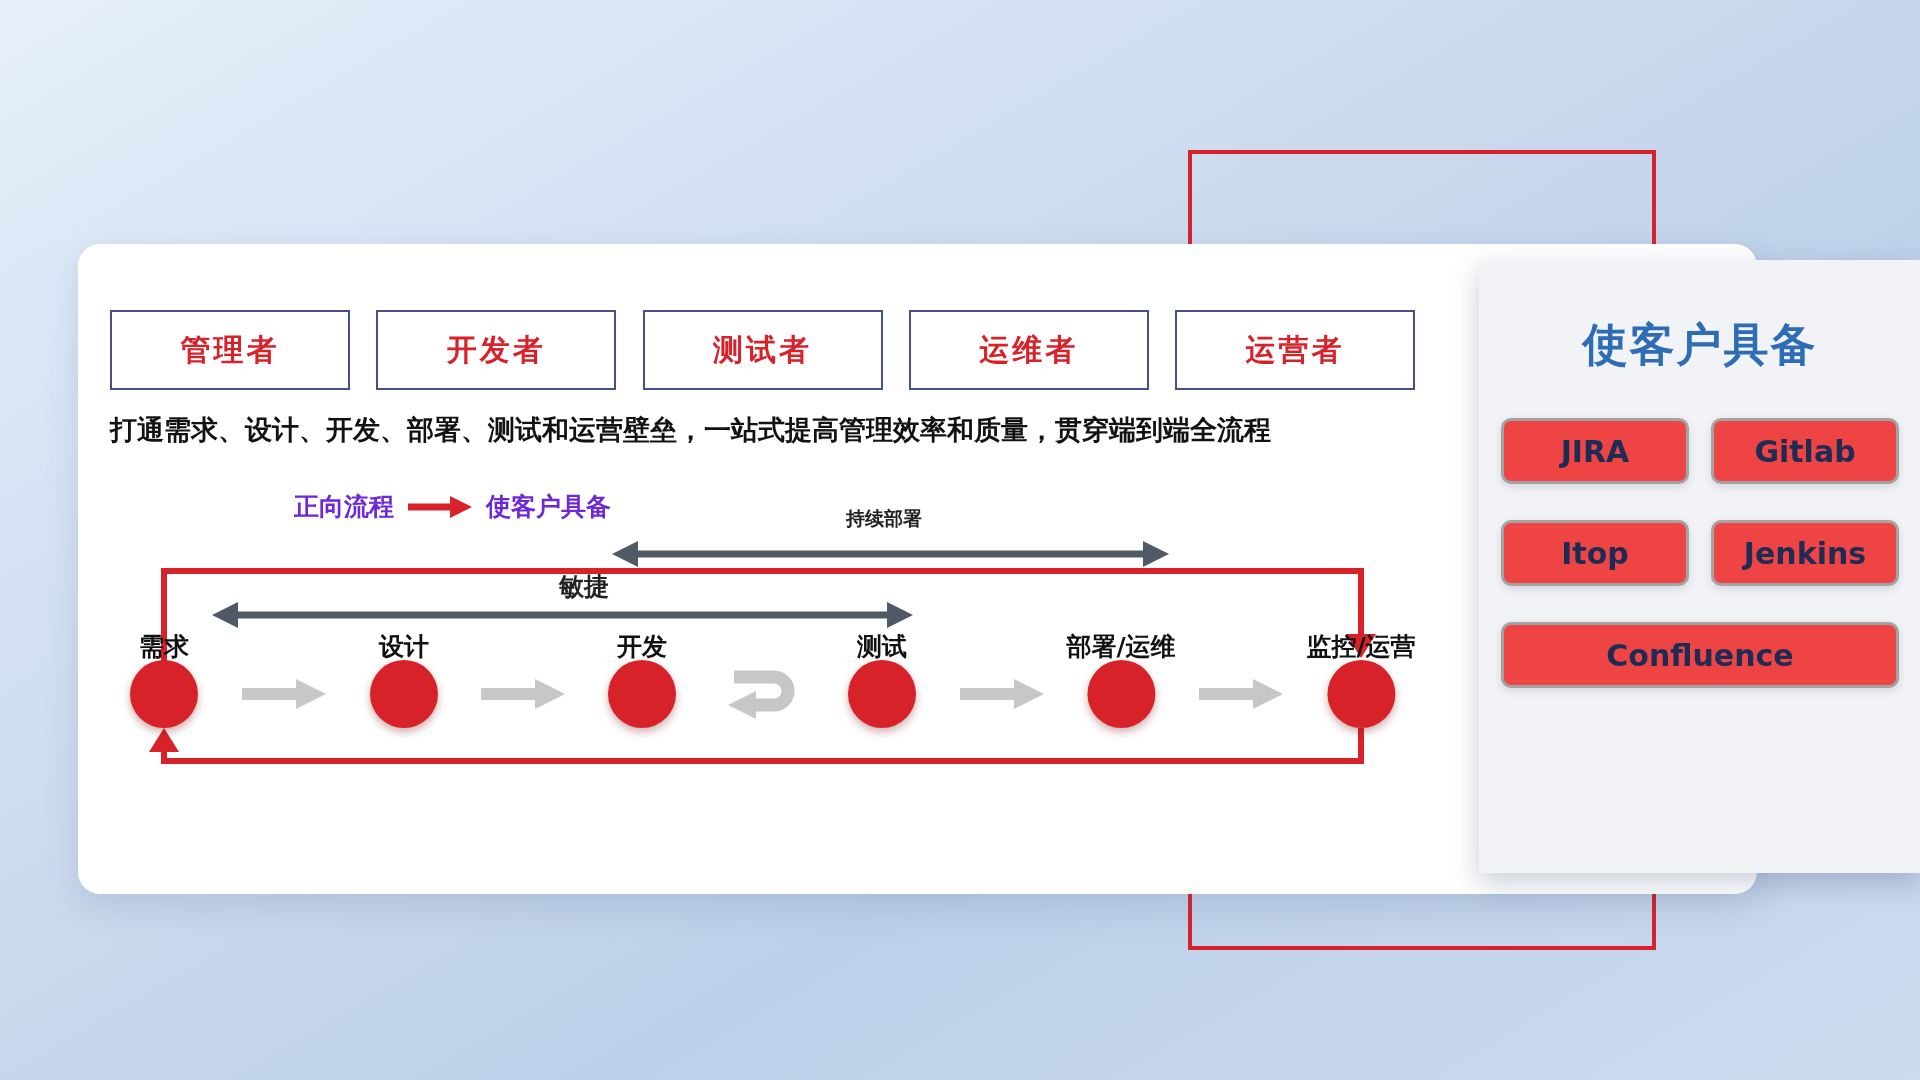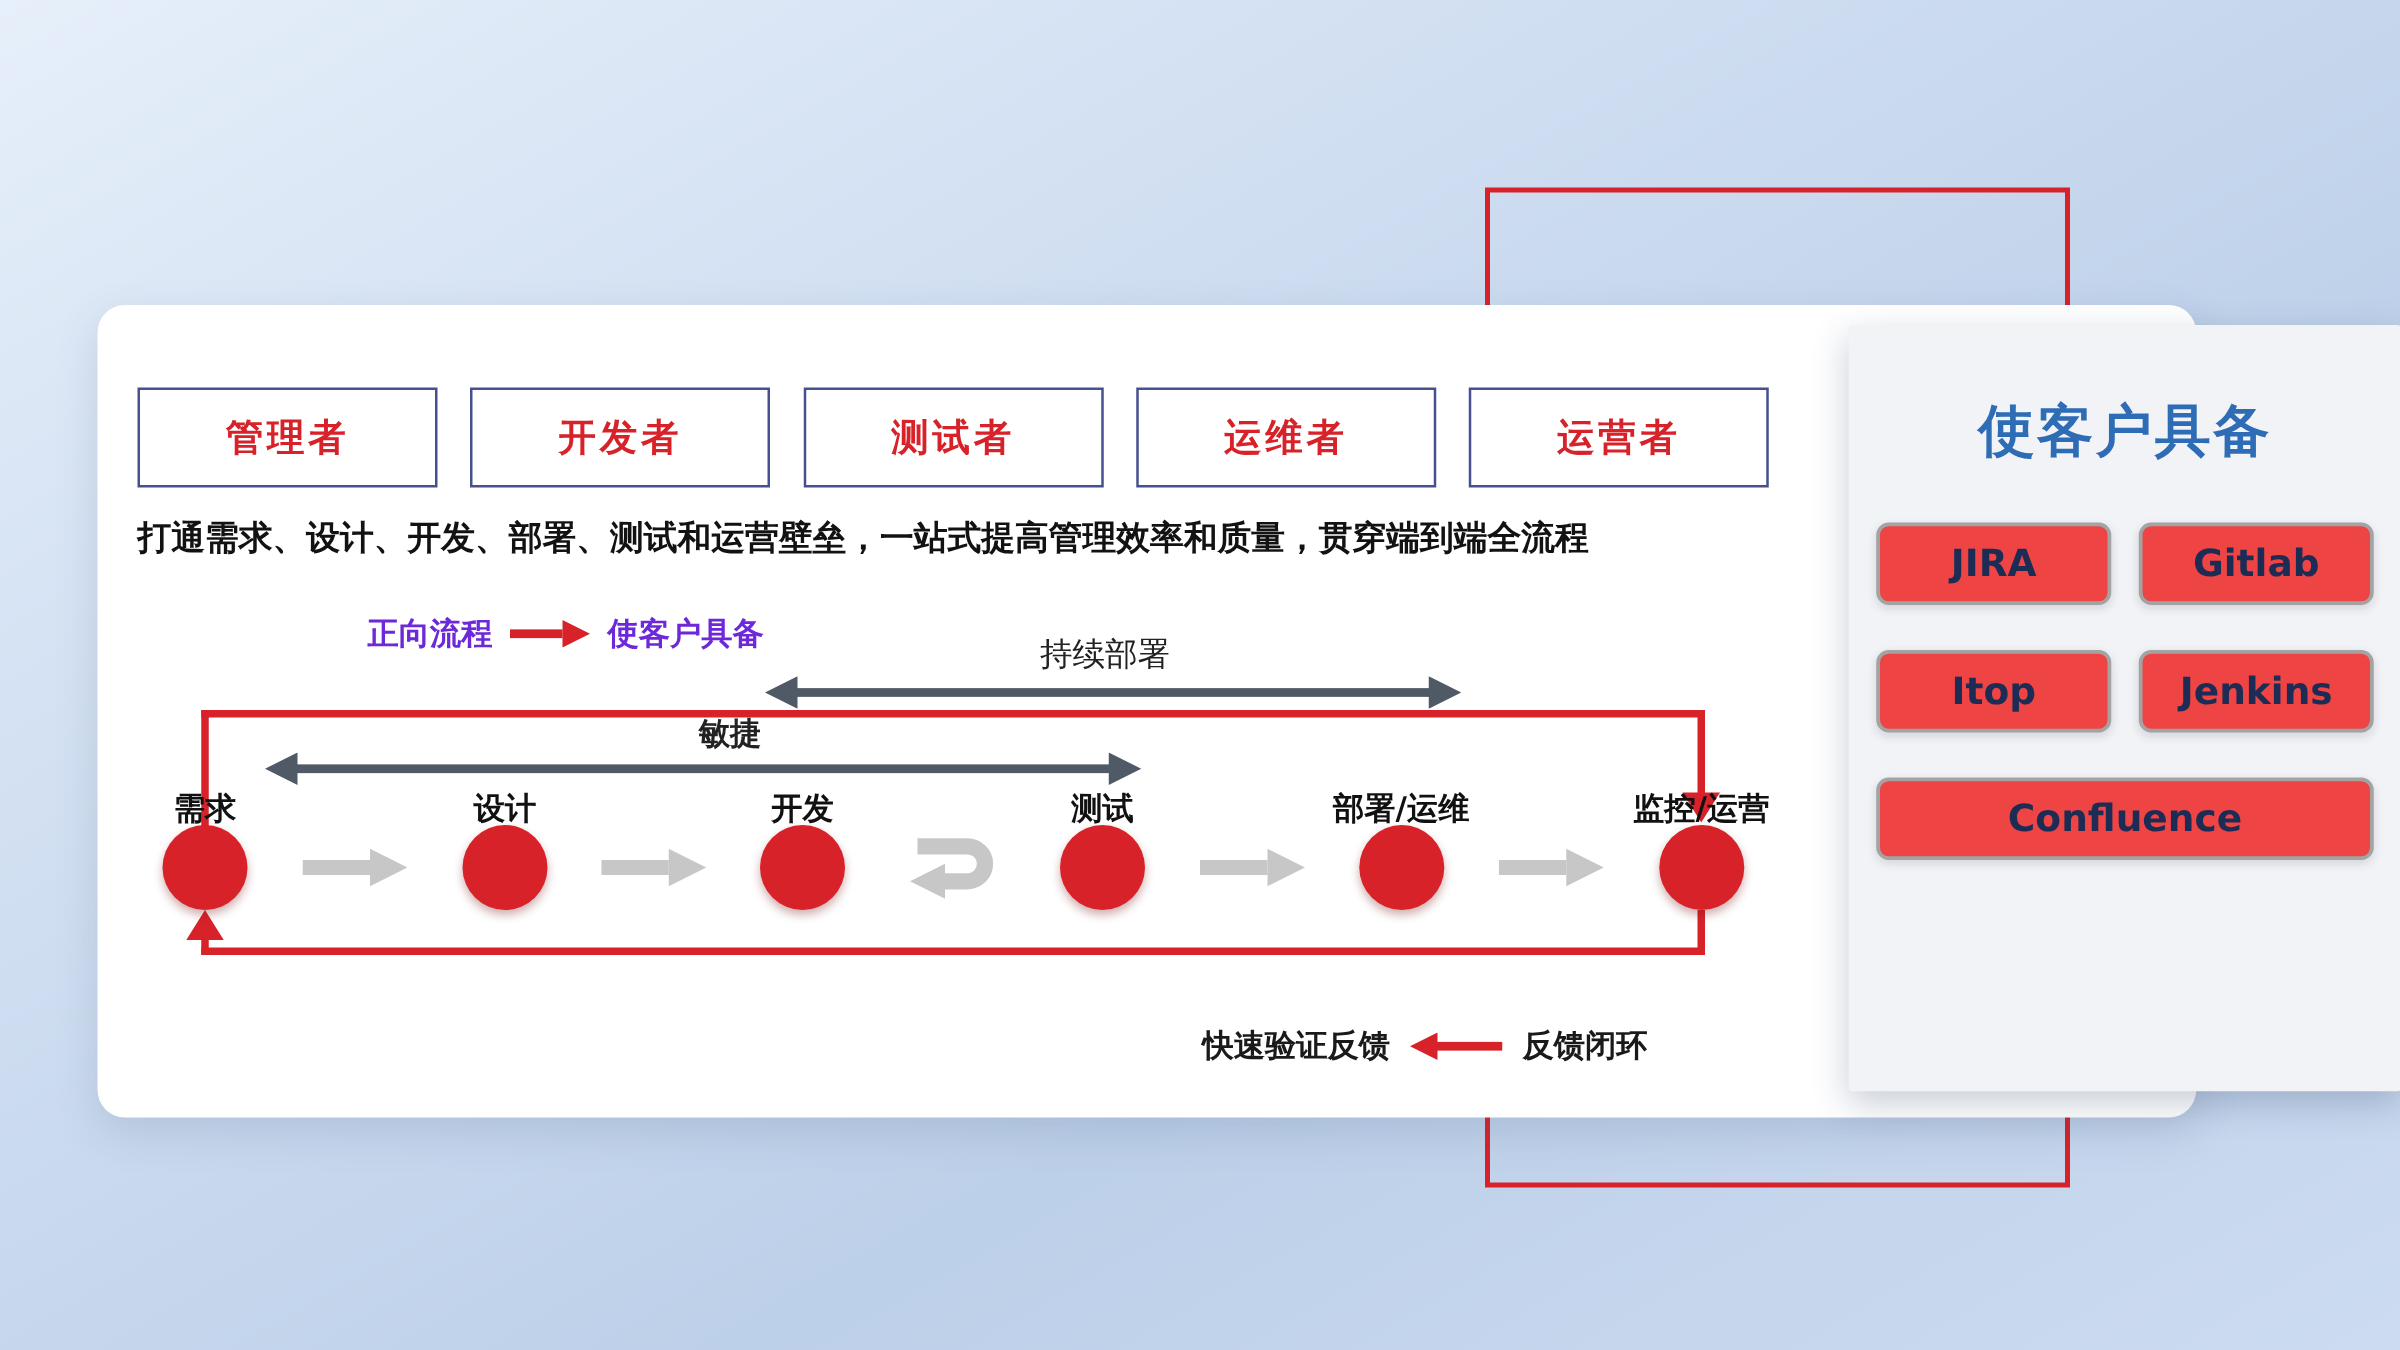--- a/index.html
+++ b/index.html
@@ -22,21 +22,21 @@
   .role-box { width:240px; height:80px; border:2px solid #46508e; background:#fff;
     display:flex; align-items:center; justify-content:center; }
   .role-box span { color:#d8222a; font-size:30px; font-weight:bold; letter-spacing:3px; }
 
   .subtitle { position:absolute; left:32px; top:168px; font-size:27px; font-weight:bold; color:#121212; white-space:nowrap; }
 
   .legend-forward { position:absolute; left:216px; top:246px; display:flex; align-items:center; gap:14px;
     font-size:25px; font-weight:bold; color:#6d28d9; }
 
   .cd-label { position:absolute; left:806px; top:262px; transform:translateX(-50%);
-    font-size:26px; font-weight:normal; color:#222; }
+    font-size:19px; font-weight:bold; color:#222; }
   .cd-arrow { position:absolute; left:534px; top:297px; }
   .agile-label { position:absolute; left:506px; top:326px; transform:translateX(-50%);
     font-size:25px; font-weight:bold; color:#222; }
   .agile-arrow { position:absolute; left:134px; top:358px; }
 
   .red-line { position:absolute; background:#d8222a; z-index:3; }
   .arrowhead-down { position:absolute; width:0; height:0; z-index:3;
     border-left:15px solid transparent; border-right:15px solid transparent; border-top:24px solid #d8222a; }
   .arrowhead-up { position:absolute; width:0; height:0; z-index:3;
     border-left:15px solid transparent; border-right:15px solid transparent; border-bottom:24px solid #d8222a; }
@@ -163,28 +163,20 @@
   </div>
   <div class="node" style="left:1043px;">
     <div class="node-label">部署/运维</div>
     <div class="node-circle"></div>
   </div>
   <div class="node" style="left:1283px;">
     <div class="node-label">监控/运营</div>
     <div class="node-circle"></div>
   </div>
 
-  <div class="legend-feedback">
-    <span>快速验证反馈</span>
-    <svg width="74" height="22" viewBox="0 0 74 22">
-      <polygon points="22,0 0,11 22,22" fill="#d8222a"></polygon>
-      <rect x="20" y="7.5" width="54" height="7" fill="#d8222a"></rect>
-    </svg>
-    <span>反馈闭环</span>
-  </div>
 
 </div>
 
 <div class="tools-panel">
   <div class="panel-title">
     <div>使客户具备</div>
   </div>
   <div class="tools">
     <div class="tool-btn">JIRA</div>
     <div class="tool-btn">Gitlab</div>

